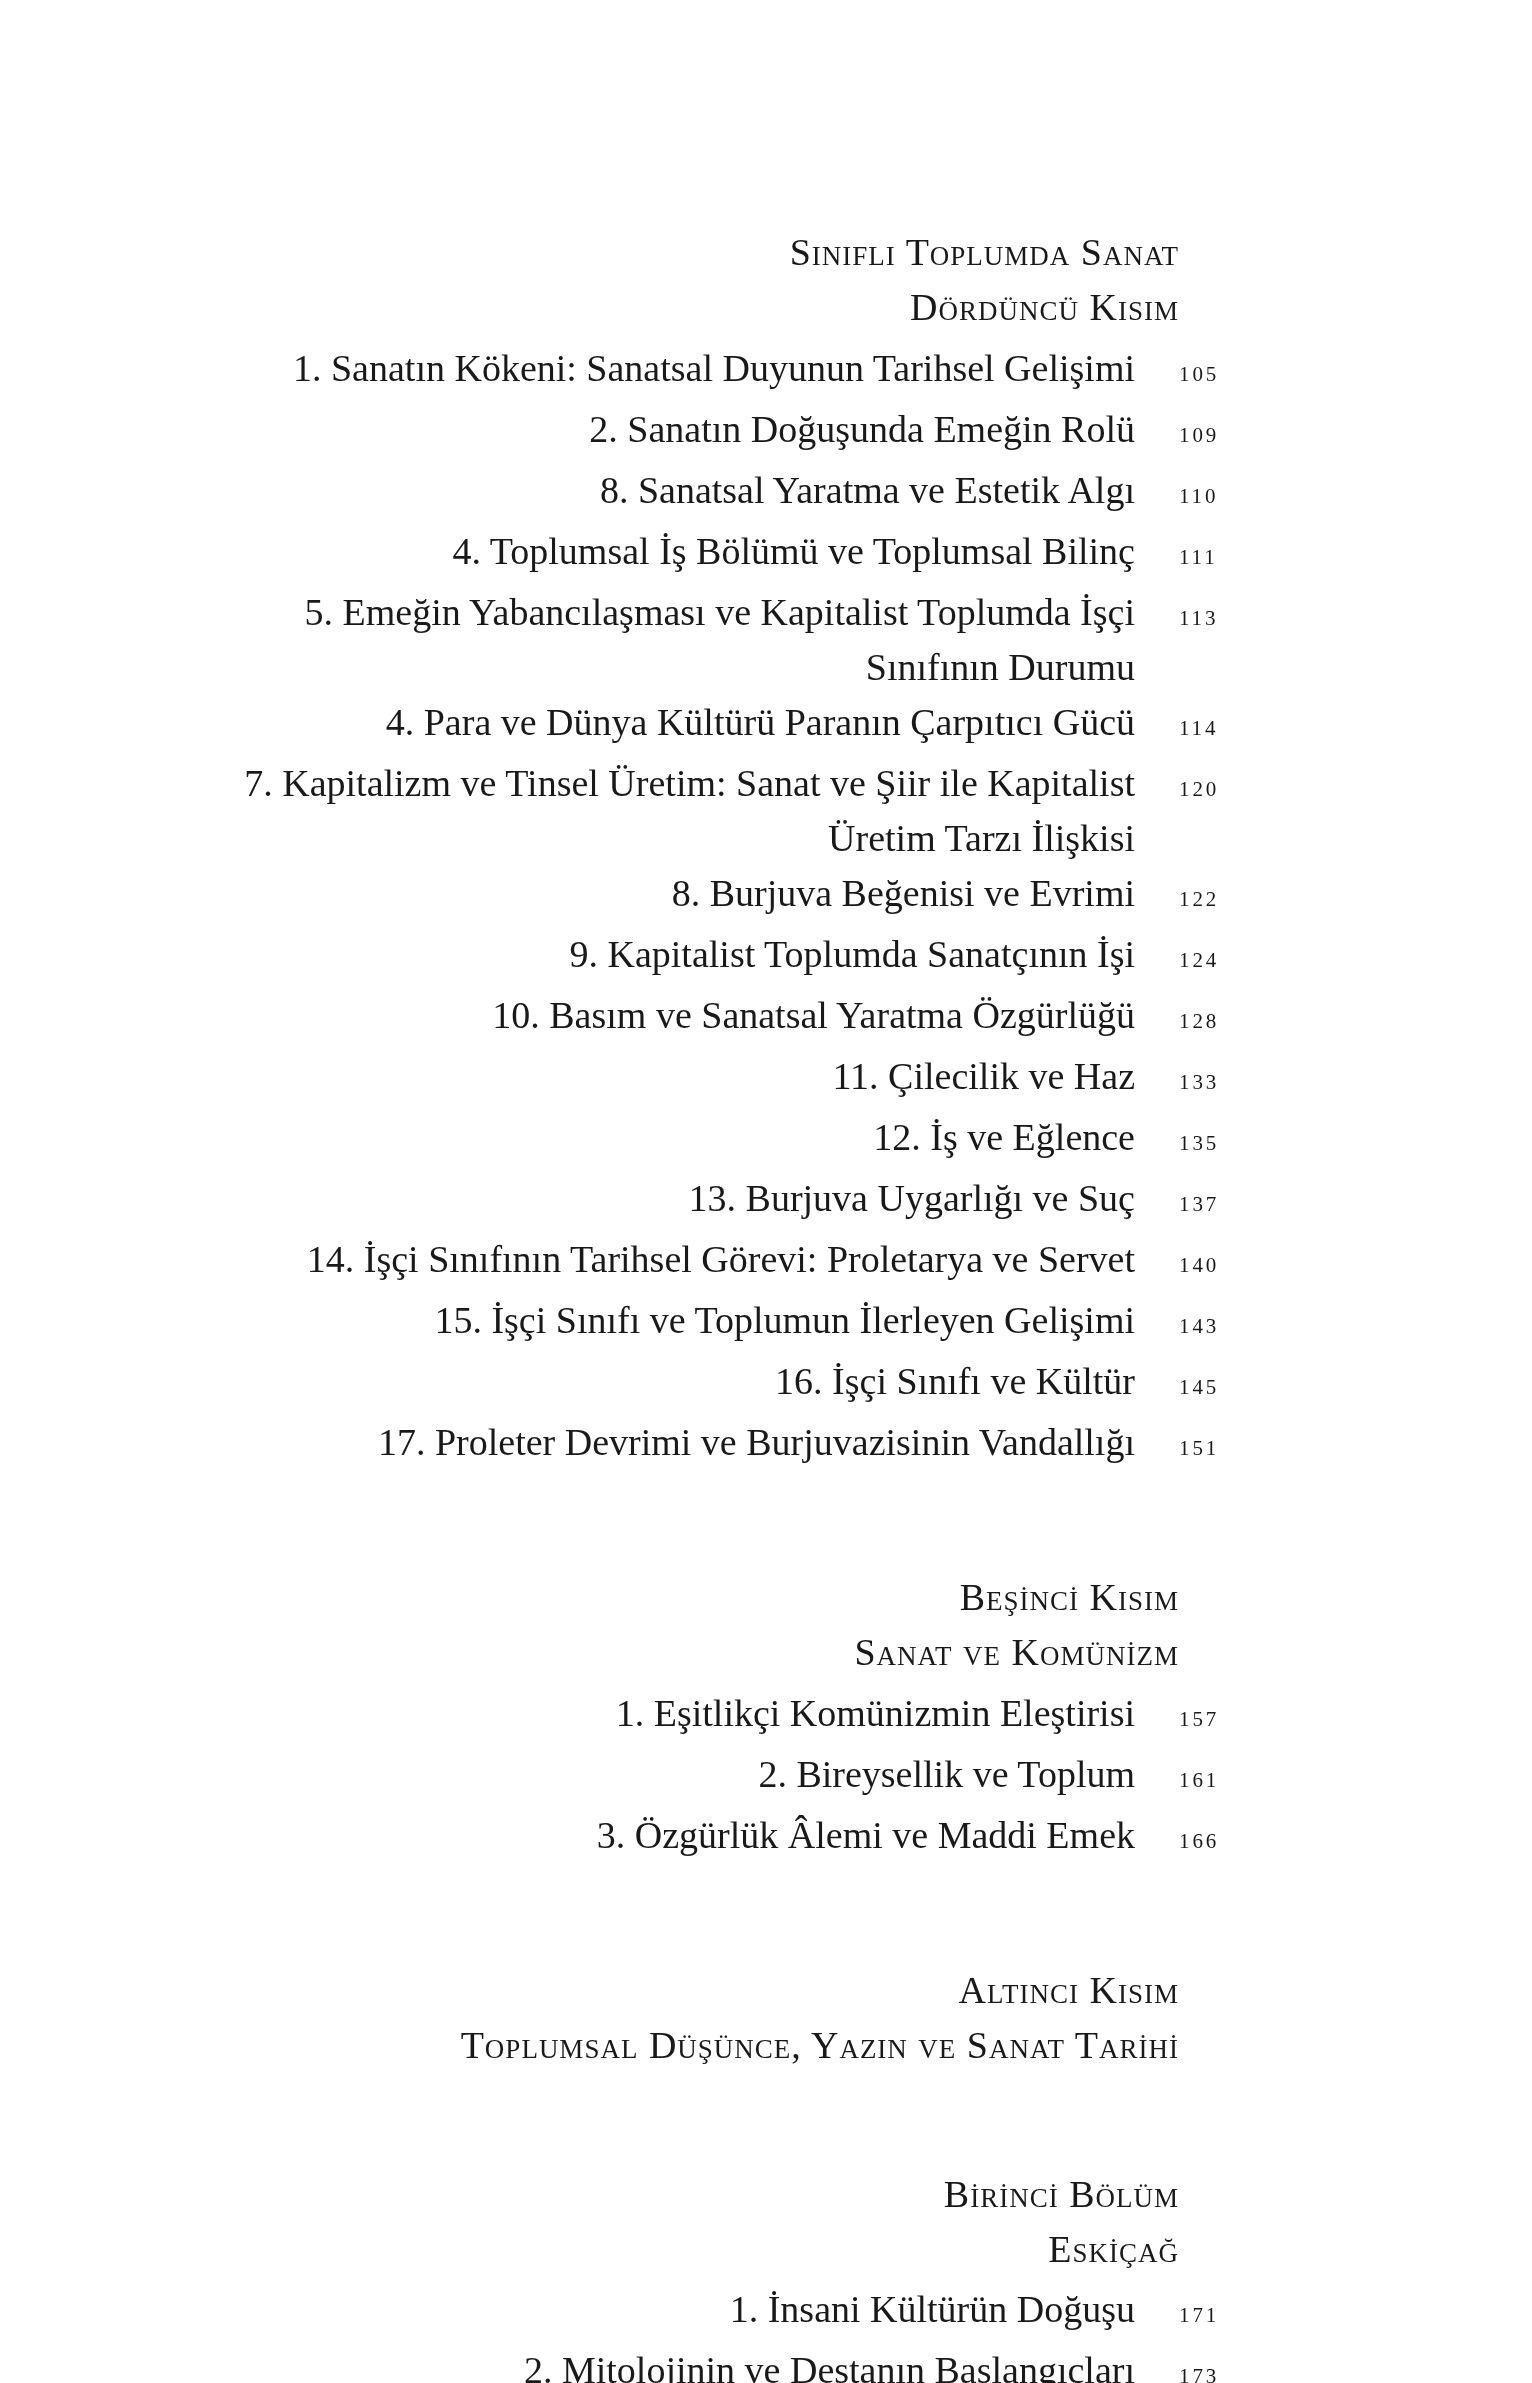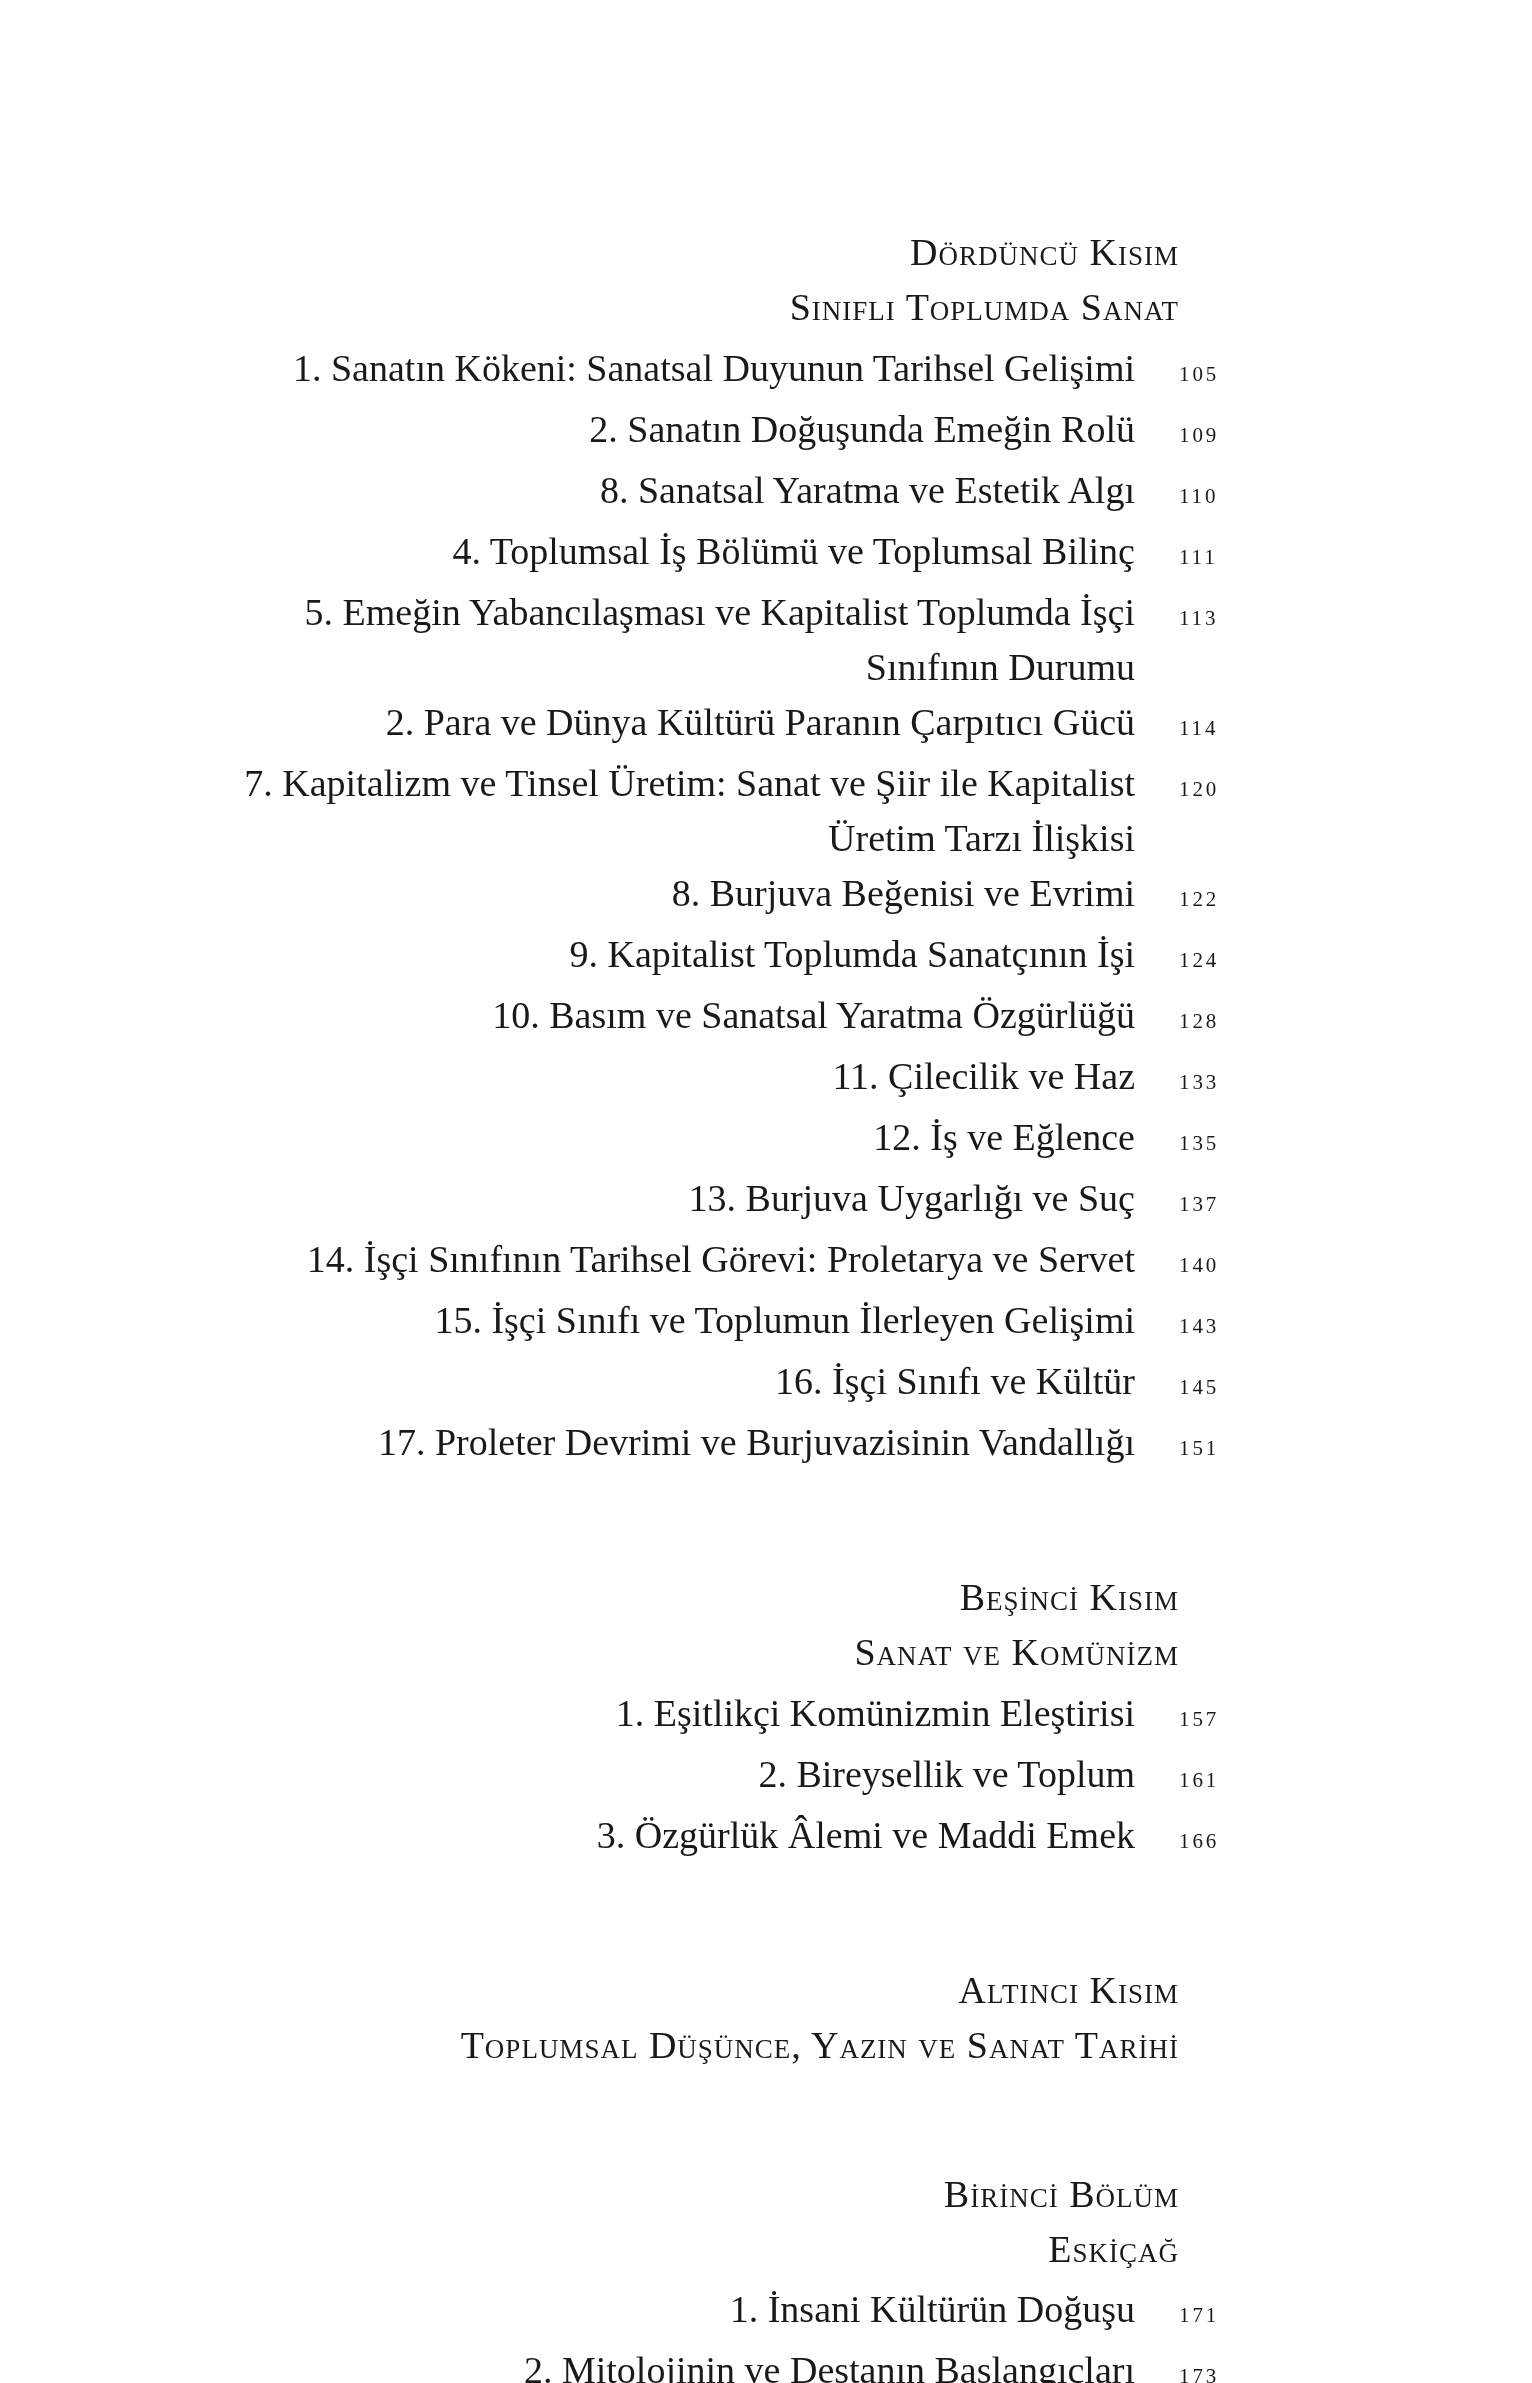--- a/index.html
+++ b/index.html
@@ -58,22 +58,22 @@
     font-variant-numeric: oldstyle-nums;
     font-feature-settings: "onum" 1;
   }
 </style>
 </head>
 <body>
 
 <div class="toc" id="toc">
     <section class="section">
     <div class="headings">
+        <div class="row heading">Sınıflı Toplumda Sanat</div>
         <div class="row heading">Dördüncü Kısım</div>
-        <div class="row heading">Sınıflı Toplumda Sanat</div>
       </div>
     <div class="entries">
         <div class="row entry">
     <div class="entry-title">
             <div class="line">1. Sanatın Kökeni: Sanatsal Duyunun Tarihsel Gelişimi</div>
           </div>
     <div class="entry-page">105</div>
   </div>
         <div class="row entry">
     <div class="entry-title">
@@ -95,21 +95,21 @@
   </div>
         <div class="row entry">
     <div class="entry-title">
             <div class="line">5. Emeğin Yabancılaşması ve Kapitalist Toplumda İşçi</div>
             <div class="line">Sınıfının Durumu</div>
           </div>
     <div class="entry-page">113</div>
   </div>
         <div class="row entry">
     <div class="entry-title">
-            <div class="line">2. Para ve Dünya Kültürü Paranın Çarpıtıcı Gücü</div>
+            <div class="line">4. Para ve Dünya Kültürü Paranın Çarpıtıcı Gücü</div>
           </div>
     <div class="entry-page">114</div>
   </div>
         <div class="row entry">
     <div class="entry-title">
             <div class="line">7. Kapitalizm ve Tinsel Üretim: Sanat ve Şiir ile Kapitalist</div>
             <div class="line">Üretim Tarzı İlişkisi</div>
           </div>
     <div class="entry-page">120</div>
   </div>

